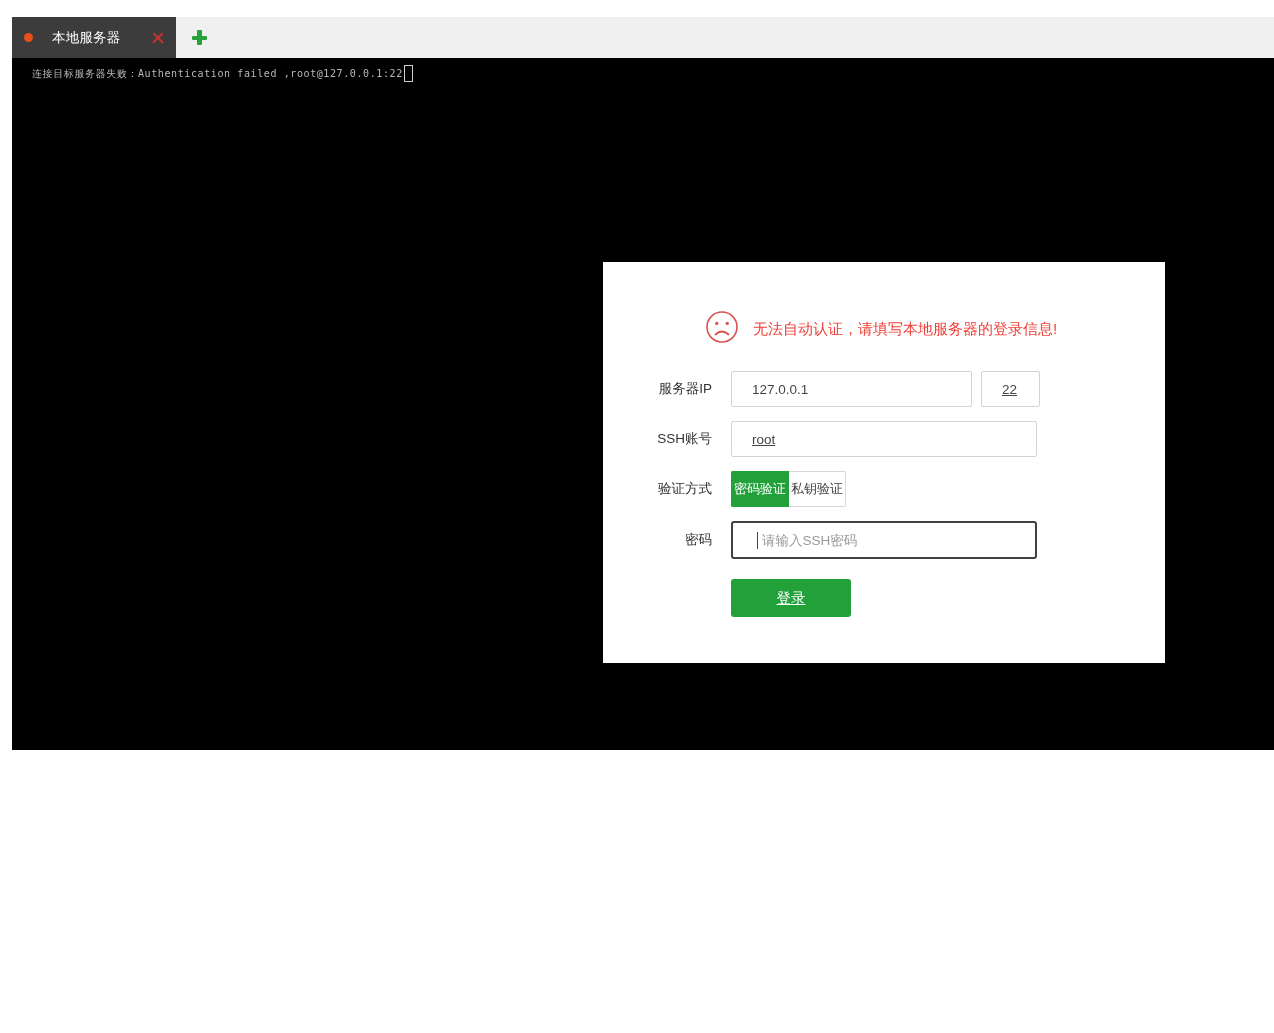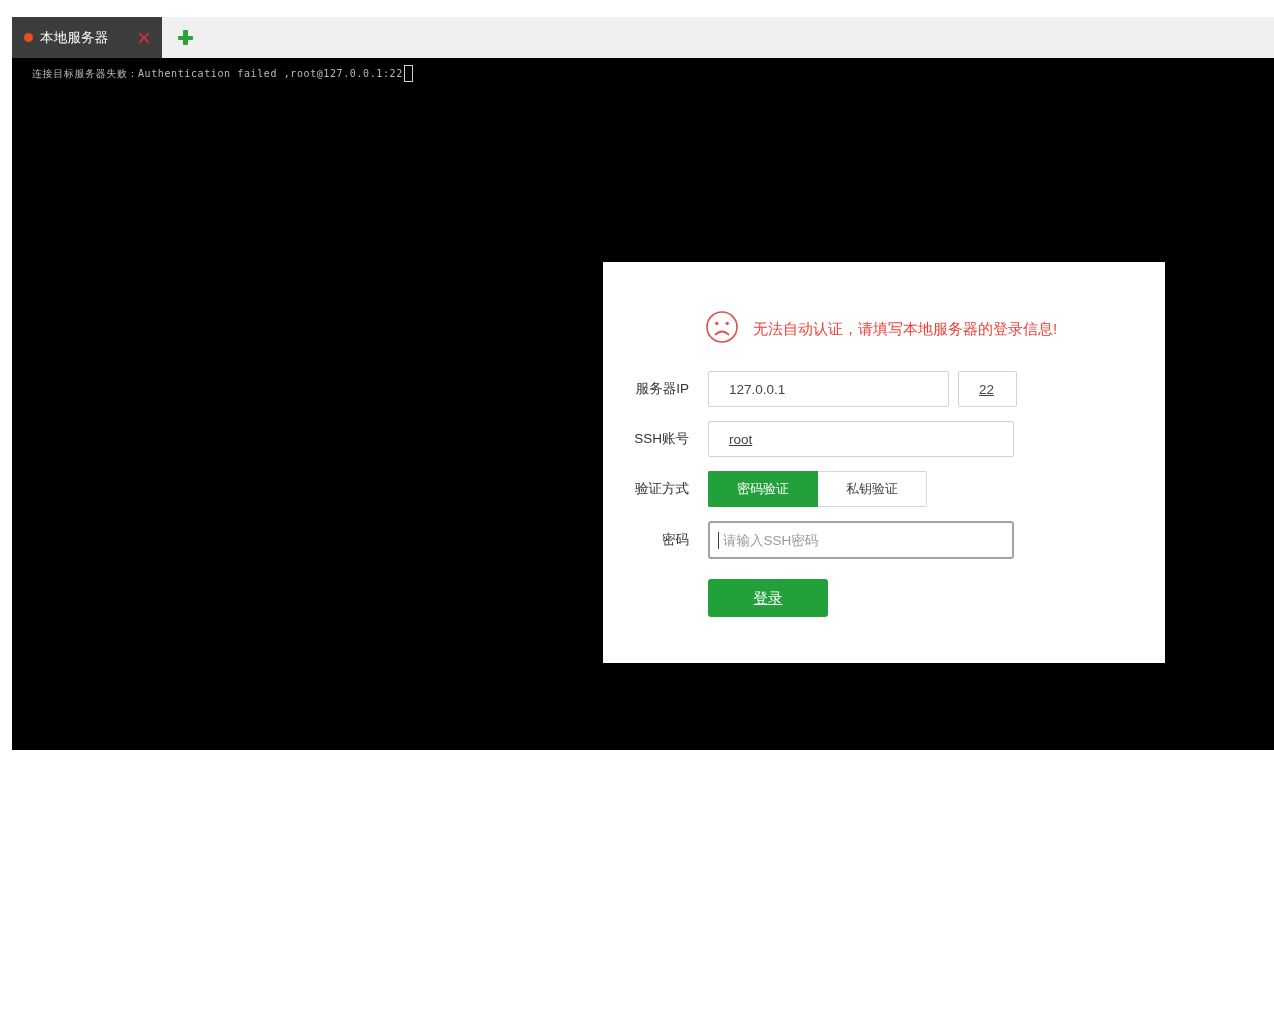--- a/index.html
+++ b/index.html
@@ -26,27 +26,28 @@
   
   .tabbar {
     position: absolute;
     left: 12px; top: 17px;
     width: 1262px; height: 41px;
     background: #f0f0f0;
     display: flex;
     align-items: stretch;
   }
   .tab {
-    width: 150px;
+    width: 164px;
     background: #3c3c3c;
     display: flex;
     align-items: center;
     padding: 0 10px 0 12px;
     box-sizing: border-box;
     cursor: default;
+    gap: 12px;
   }
   .tab-dot {
     width: 9px; height: 9px;
     border-radius: 50%;
     background: #e8501a;
     flex: 0 0 auto;
     margin-right: 7px;
   }
   .tab-title {
     color: #ffffff;
@@ -141,20 +142,21 @@
     color: #ef3e36;
     font-size: 15px;
     white-space: nowrap;
   }
 
   .form { margin-top: 23px; }
   .form-row {
     display: flex;
     align-items: center;
     margin-bottom: 14px;
+    margin-left: 23px;
   }
   .form-label {
     width: 105px;
     flex: 0 0 105px;
     text-align: right;
     padding-right: 19px;
     box-sizing: border-box;
     font-size: 13.5px;
     color: #333333;
     white-space: nowrap;
@@ -172,27 +174,27 @@
     outline: none;
   }
   .txt::placeholder { color: #b4b4b4; }
   .ip-input   { width: 241px; }
   .port-input { width: 59px; margin-left: 9px; text-decoration: underline; }
   .user-input { width: 306px; text-decoration: underline; }
 
   .pwd-wrap {
     width: 306px;
     height: 38px;
-    border: 2px solid #a3a3a3;
+    border: 2px solid #404040;
     border-radius: 3px;
     box-sizing: border-box;
     background: #ffffff;
     display: flex;
     align-items: center;
-    padding-left: 8px;
+    padding-left: 24px;
     position: relative;
   }
   .pwd-caret {
     width: 1px;
     height: 17px;
     background: #444444;
     flex: 0 0 auto;
   }
   .pwd-input {
     border: none;
@@ -207,21 +209,21 @@
   }
   .pwd-input::placeholder { color: #9a9a9a; }
 
   .seg {
     display: flex;
     border-radius: 2px;
     overflow: hidden;
   }
   .seg-btn {
     height: 36px;
-    padding: 0 28px;
+    padding: 0 2px;
     font-size: 13px;
     display: flex;
     align-items: center;
     justify-content: center;
     box-sizing: border-box;
     cursor: pointer;
     white-space: nowrap;
     border: 1px solid #d8d8d8;
     background: #ffffff;
     color: #444444;

